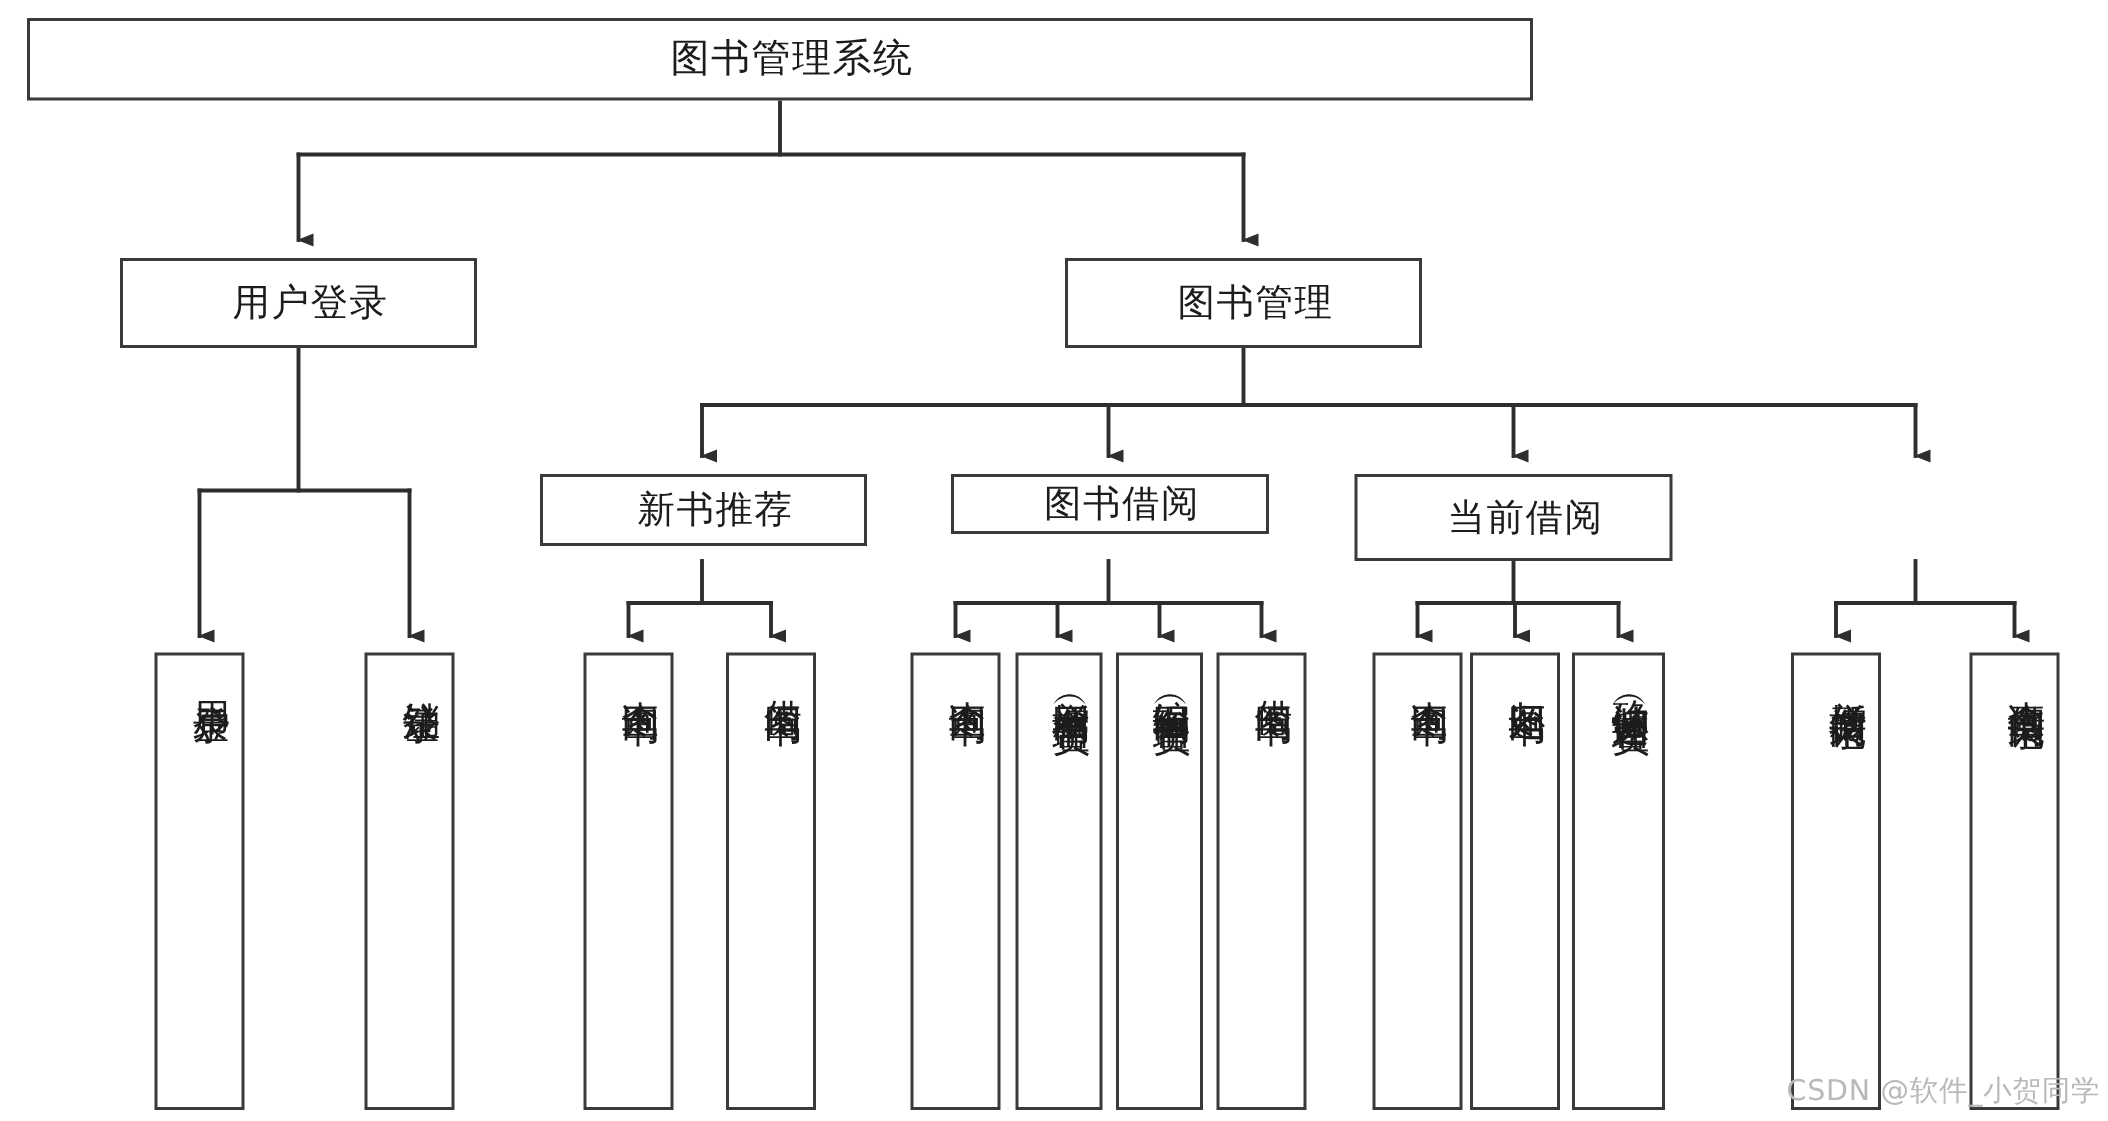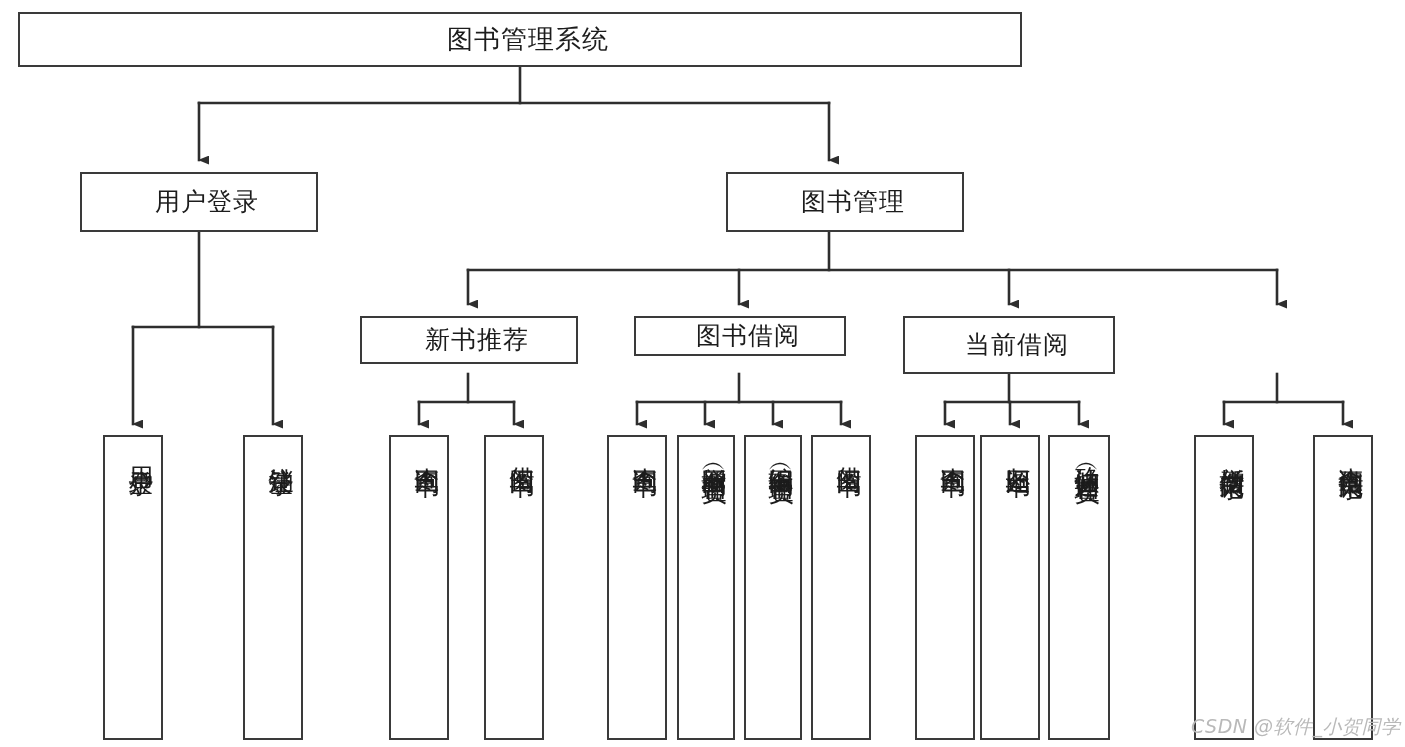--- a/index.html
+++ b/index.html
@@ -123,21 +123,21 @@
   </svg>
 
   <div class="node horiz root" style="left:18px; top:12px; width:1004px; height:55px;">
     <span class="label">图书管理系统</span>
   </div>
 
   <div class="node horiz" style="left:80px; top:172px; width:238px; height:60px;">
     <span class="label">用户登录</span>
   </div>
 
-  <div class="node horiz" style="left:710px; top:172px; width:238px; height:60px;margin-left:16px;">
+  <div class="node horiz" style="left:710px; top:172px; width:238px; height:60px;">
     <span class="label">图书管理</span>
   </div>
 
   <div class="node horiz" style="left:360px; top:316px; width:218px; height:48px;">
     <span class="label">新书推荐</span>
   </div>
 
   <div class="node horiz" style="left:634px; top:316px; width:212px; height:40px;">
     <span class="label">图书借阅</span>
   </div>
@@ -184,15 +184,15 @@
     <span class="label">确认归还（管理员）</span>
   </div>
 
   <div class="node vert" style="left:1194px; top:435px; width:60px; height:305px;">
     <span class="label">新增借阅记录</span>
   </div>
   <div class="node vert" style="left:1313px; top:435px; width:60px; height:305px;">
     <span class="label">查询借阅记录</span>
   </div>
 
-  <div class="watermark" style="left:1191px; top:714px;font-style:italic;">CSDN @软件_小贺同学</div>
+  <div class="watermark" style="left:1191px; top:714px;">CSDN @软件_小贺同学</div>
 
 </div>
 
 </body></html>

